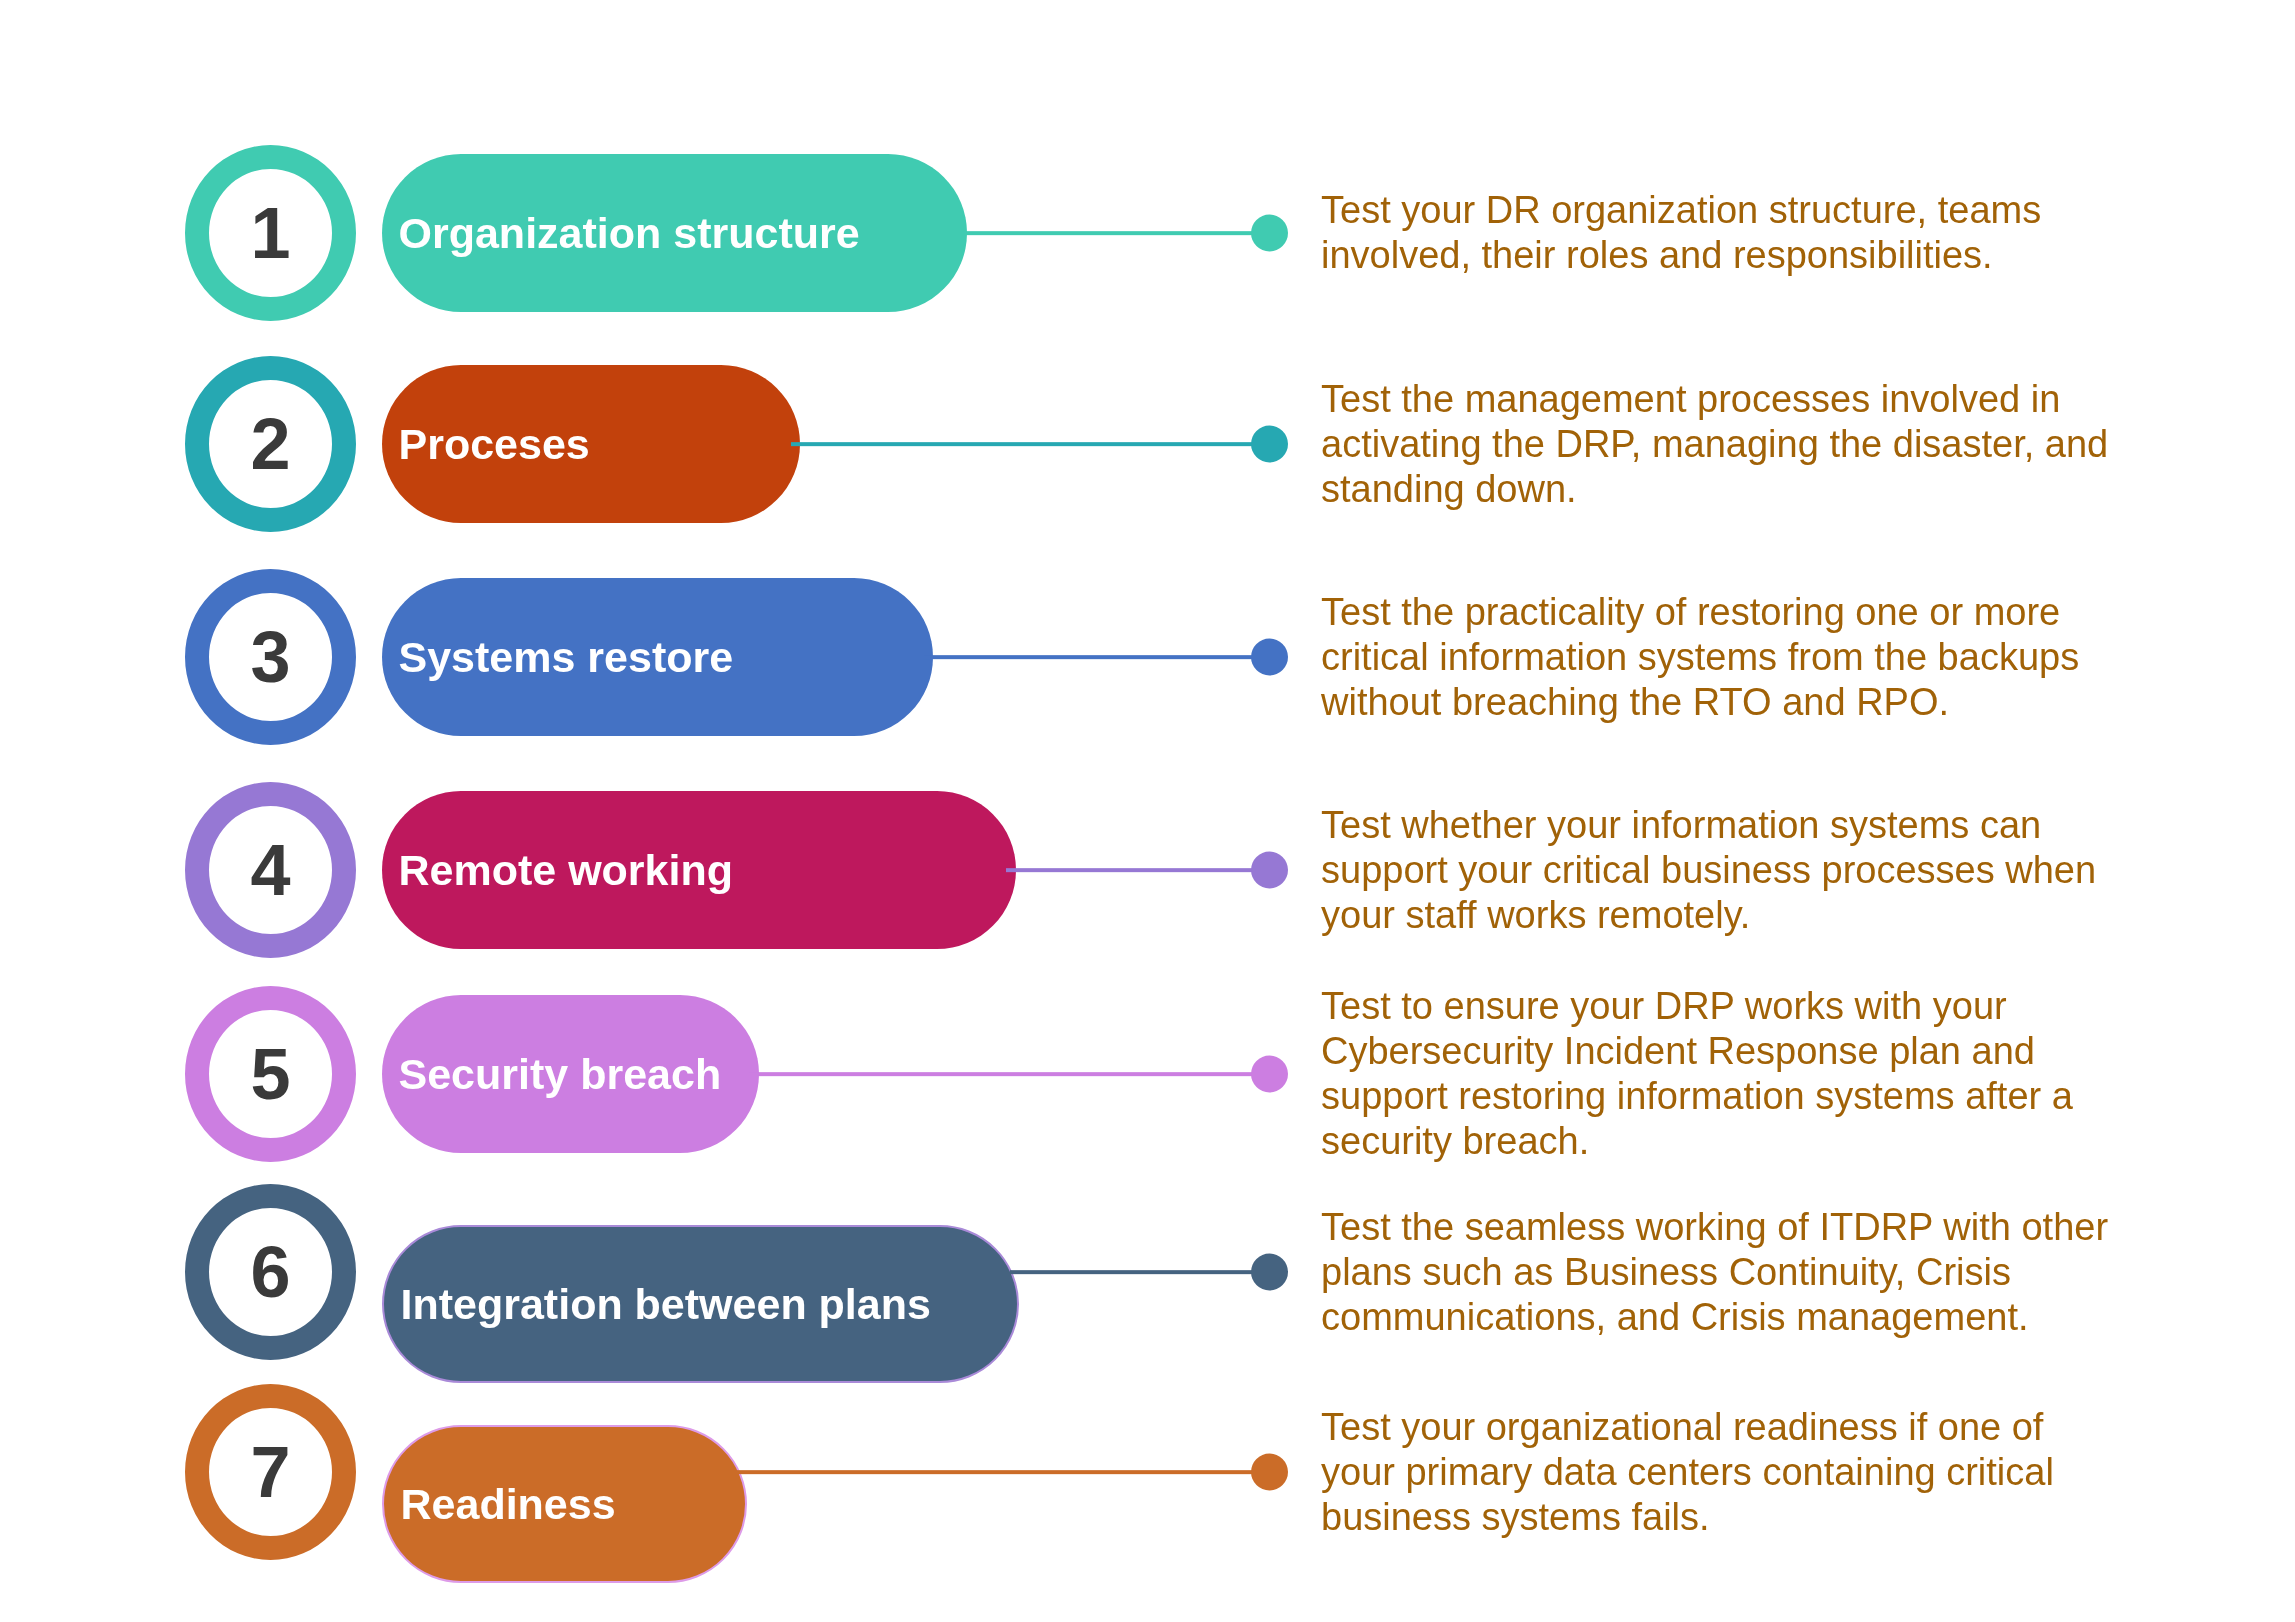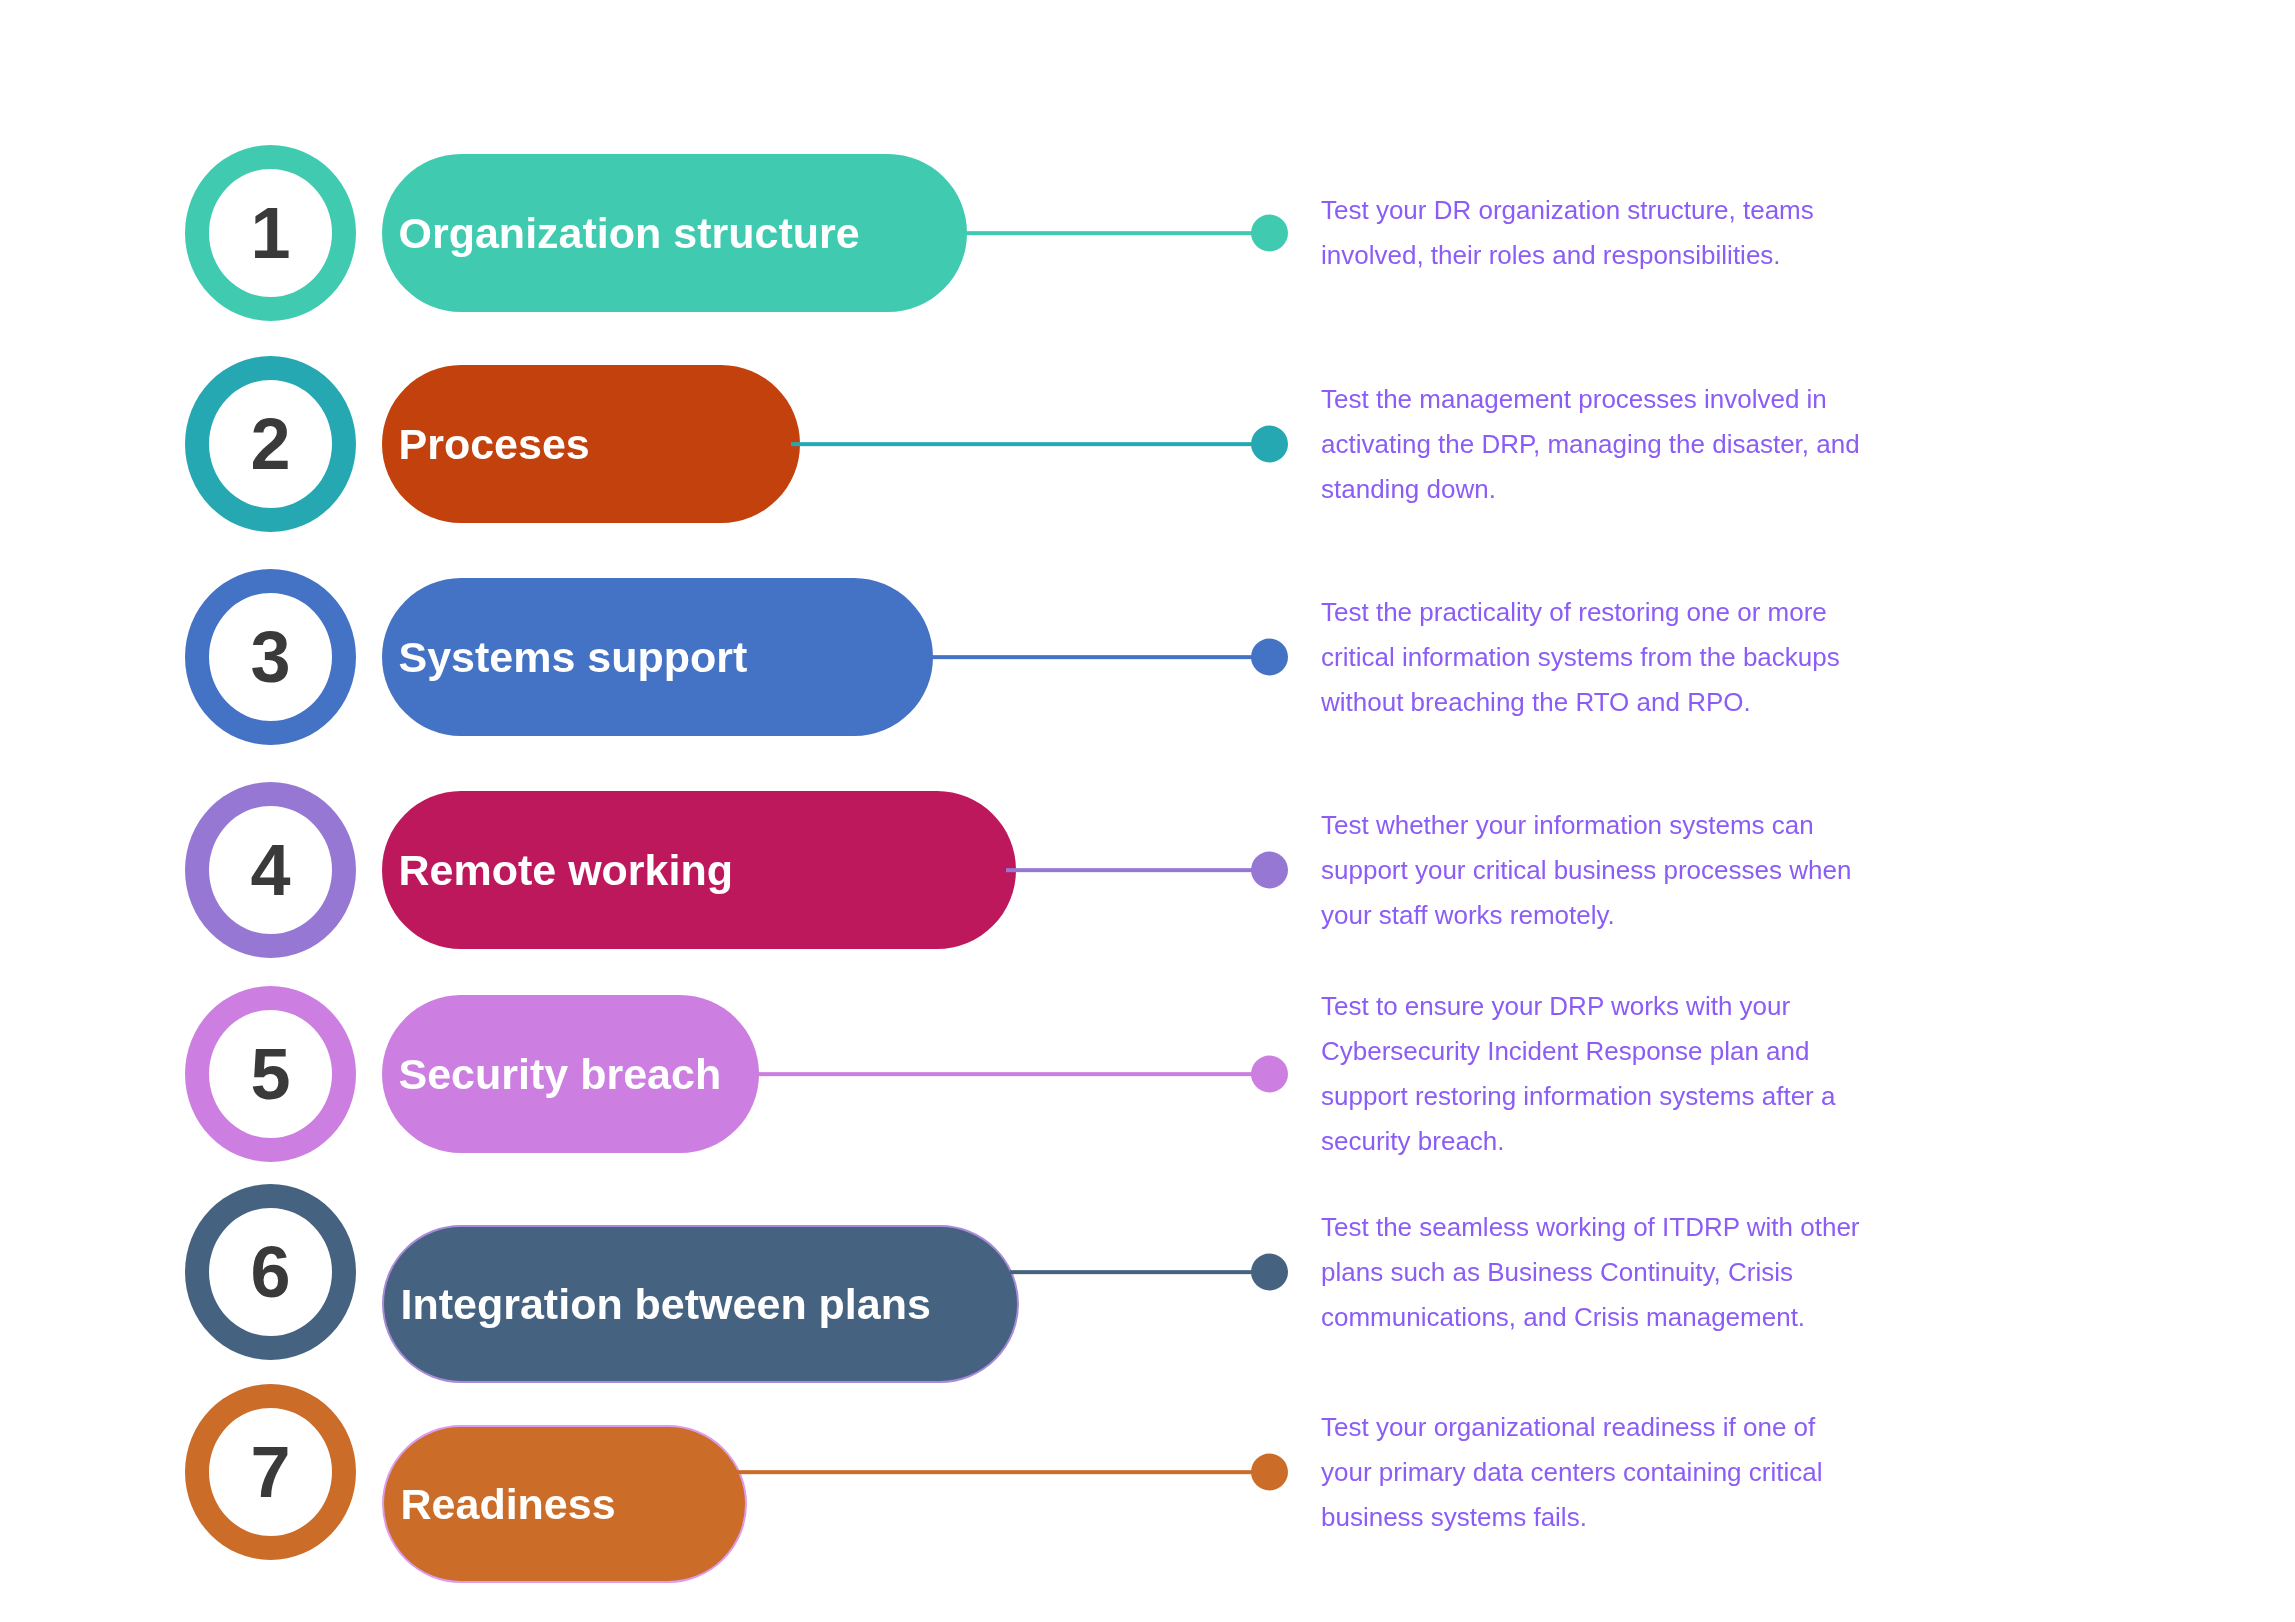--- a/index.html
+++ b/index.html
@@ -59,21 +59,21 @@
   .row:nth-of-type(6) .connector{ left:1010px; width:250px; }
   .row:nth-of-type(7) .connector{ left:737px;  width:523px; }
 
   .dot {
     position:absolute; left:1251px; top:0; transform:translateY(-50%);
     width:37px; height:37px; border-radius:50%;
   }
 
   .desc {
     position:absolute; left:1321px; top:0; transform:translateY(-50%);
-    margin:0; font-size:26px; line-height:45px; color:#8b5cf6;
+    margin:0; font-size:38px; line-height:45px; color:#a16207;
     white-space:pre-line; width:918px;
   }
 </style>
 </head>
 <body>
 
 <div class="canvas">
 
   <div class="row">
     <div class="num-circle" style="border-color: rgb(64, 203, 177);">
@@ -100,21 +100,21 @@
     <p class="desc">Test the management processes involved in
 activating the DRP, managing the disaster, and
 standing down.</p>
   </div>
 
   <div class="row">
     <div class="num-circle" style="border-color: rgb(68, 114, 196);">
       <span class="num">3</span>
     </div>
     <div class="pill" style="background-color: rgb(68, 114, 196);">
-      <span class="pill-label">Systems support</span>
+      <span class="pill-label">Systems restore</span>
     </div>
     <div class="connector" style="background-color: rgb(68, 114, 196);"></div>
     <div class="dot" style="background-color: rgb(68, 114, 196);"></div>
     <p class="desc">Test the practicality of restoring one or more
 critical information systems from the backups
 without breaching the RTO and RPO.</p>
   </div>
 
   <div class="row">
     <div class="num-circle" style="border-color: rgb(150, 120, 212);">

